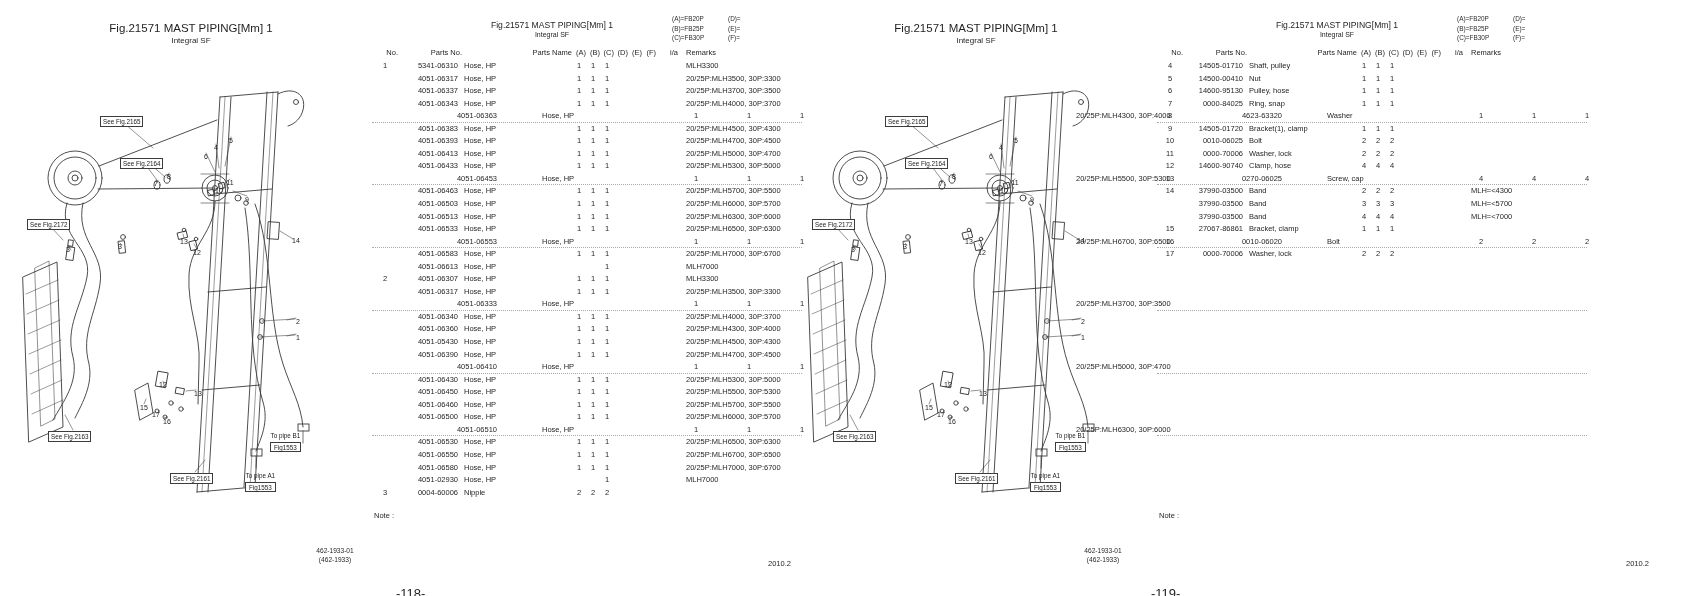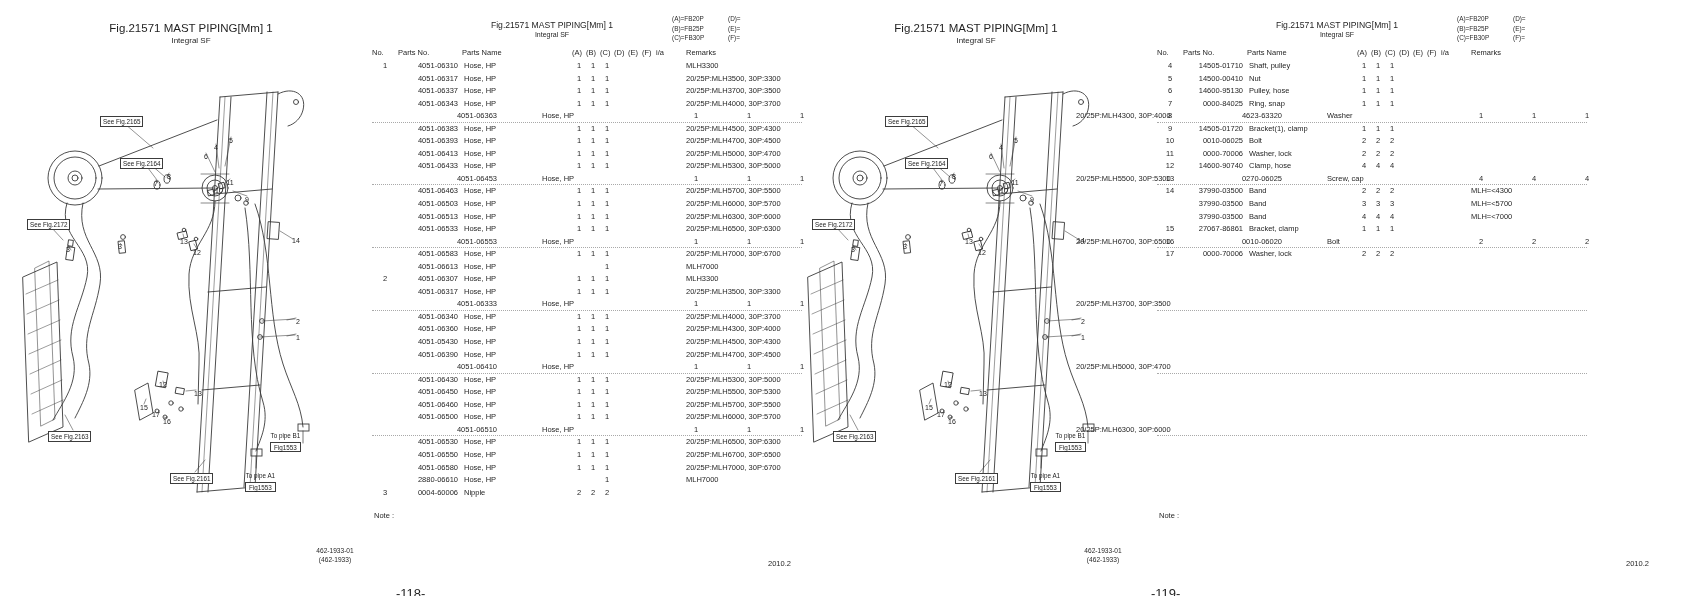--- a/index.html
+++ b/index.html
@@ -33,21 +33,21 @@
   
   .tablewrap{position:absolute;left:372px;top:14px;width:430px;height:520px;}
   .ttitle{position:absolute;left:85px;top:6px;width:190px;text-align:center;}
   .ttitle .t3{font-size:8.6px;}
   .ttitle .t4{font-size:7px;margin-top:1px;}
   .legend{position:absolute;left:300px;top:0;font-size:6.4px;line-height:9.6px;color:#2a2a2a;}
   .lr{display:flex;}
   .lr span:first-child{width:56px;}
   .thead,.trow{display:grid;grid-template-columns:26px 64px 110px 14px 14px 14px 14px 14px 14px 22px 1fr;}
   .thead{position:absolute;top:34px;left:0;right:0;font-size:7.5px;}
-  .thead span{text-align:left;}
+  .thead span{text-align:right;}
   .thead .h-rm{text-align:left;padding-left:8px;}
   .tbody{position:absolute;top:46px;left:0;right:0;}
   .trow{height:12.56px;line-height:12.56px;font-size:7.5px;box-sizing:border-box;}
   .trow.sep{border-bottom:1px dotted #a9a9a9;gap:39px;}
   .c-no{text-align:center;}
   .c-pn{text-align:right;padding-right:4px;}
   .c-nm{padding-left:2px;white-space:nowrap;}
   .c-q{text-align:center;}
   .c-rm{padding-left:8px;white-space:nowrap;}
   .note{position:absolute;top:497px;left:2px;font-size:7.5px;}
@@ -219,21 +219,21 @@
           <span>(C)</span>
           <span>(D)</span>
           <span>(E)</span>
           <span>(F)</span>
           <span>i/a</span>
           <span class="h-rm">Remarks</span>
         </div>
         <div class="tbody">
             <div class="trow">
               <span class="c-no">1</span>
-              <span class="c-pn">4051-06310</span>
+              <span class="c-pn">5341-06310</span>
               <span class="c-nm">Hose, HP</span>
               <span class="c-q">1</span>
               <span class="c-q">1</span>
               <span class="c-q">1</span>
               <span class="c-q"></span>
               <span class="c-q"></span>
               <span class="c-q"></span>
               <span class="c-ia"></span>
               <span class="c-rm">MLH3300</span>
             </div>
@@ -648,21 +648,21 @@
               <span class="c-q">1</span>
               <span class="c-q">1</span>
               <span class="c-q"></span>
               <span class="c-q"></span>
               <span class="c-q"></span>
               <span class="c-ia"></span>
               <span class="c-rm">20/25P:MLH7000, 30P:6700</span>
             </div>
             <div class="trow">
               <span class="c-no"></span>
-              <span class="c-pn">2880-06610</span>
+              <span class="c-pn">4051-02930</span>
               <span class="c-nm">Hose, HP</span>
               <span class="c-q"></span>
               <span class="c-q"></span>
               <span class="c-q">1</span>
               <span class="c-q"></span>
               <span class="c-q"></span>
               <span class="c-q"></span>
               <span class="c-ia"></span>
               <span class="c-rm">MLH7000</span>
             </div>

